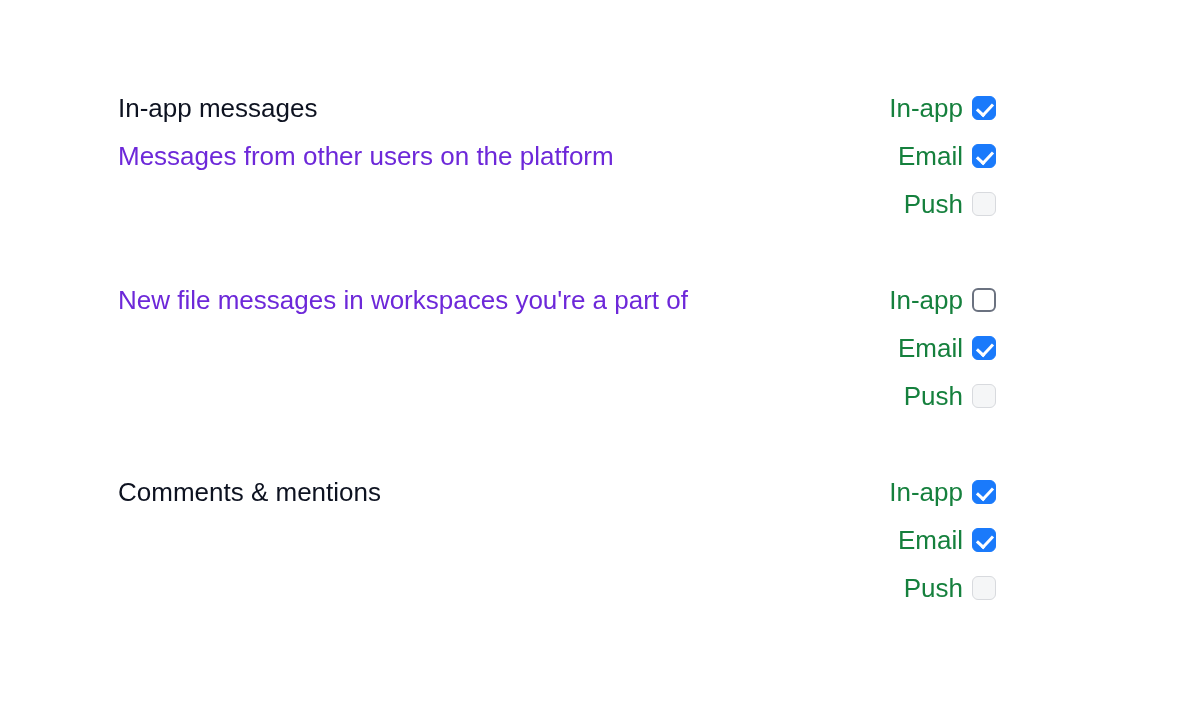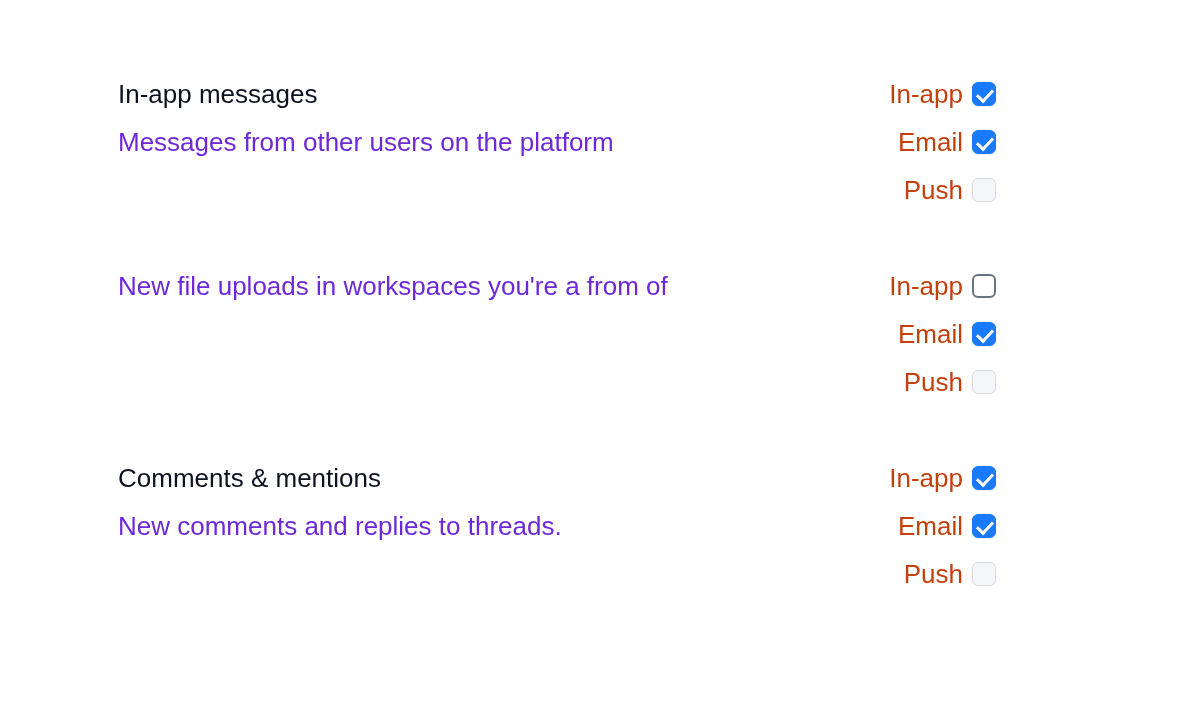--- a/index.html
+++ b/index.html
@@ -13,21 +13,21 @@
     height: 714px;
     font-family: "Liberation Sans", "DejaVu Sans", sans-serif;
     color: #0d1220;
     -webkit-font-smoothing: antialiased;
     overflow: hidden;
   }
 
   .prefs-panel {
     position: absolute;
     left: 118px;
-    top: 70px;
+    top: 84px;
     width: 878px;
   }
 
   .pref-group {
     display: flex;
     align-items: flex-start;
     justify-content: space-between;
     width: 100%;
     margin-bottom: 48px;
   }
@@ -67,21 +67,21 @@
     display: flex;
     align-items: center;
     justify-content: flex-end;
     height: 48px;
     width: 100%;
   }
 
   .channel-label {
     font-size: 26px;
     line-height: 48px;
-    color: #c2410c;
+    color: #15803d;
     text-align: right;
     white-space: nowrap;
     padding-right: 9px;
   }
 
   .cbox {
     position: relative;
     flex: 0 0 auto;
     width: 24px;
     height: 24px;
@@ -141,42 +141,41 @@
       </div>
       <div class="channel-row">
         <span class="channel-label">Push</span>
         <span class="cbox disabled" role="checkbox" aria-checked="false" aria-disabled="true"></span>
       </div>
     </div>
   </div>
 
   <div class="pref-group">
     <div class="pref-text">
-      <div class="pref-desc">New file uploads in workspaces you're a from of</div>
+      <div class="pref-desc">New file messages in workspaces you're a part of</div>
     </div>
     <div class="channel-list">
       <div class="channel-row">
         <span class="channel-label">In-app</span>
         <span class="cbox unchecked" role="checkbox" aria-checked="false"></span>
       </div>
       <div class="channel-row">
         <span class="channel-label">Email</span>
         <span class="cbox checked" role="checkbox" aria-checked="true"></span>
       </div>
       <div class="channel-row">
         <span class="channel-label">Push</span>
         <span class="cbox disabled" role="checkbox" aria-checked="false" aria-disabled="true"></span>
       </div>
     </div>
   </div>
 
   <div class="pref-group">
     <div class="pref-text">
       <div class="pref-title">Comments &amp; mentions</div>
-      <div class="pref-desc">New comments and replies to threads.</div>
     </div>
     <div class="channel-list">
       <div class="channel-row">
         <span class="channel-label">In-app</span>
         <span class="cbox checked" role="checkbox" aria-checked="true"></span>
       </div>
       <div class="channel-row">
         <span class="channel-label">Email</span>
         <span class="cbox checked" role="checkbox" aria-checked="true"></span>
       </div>

